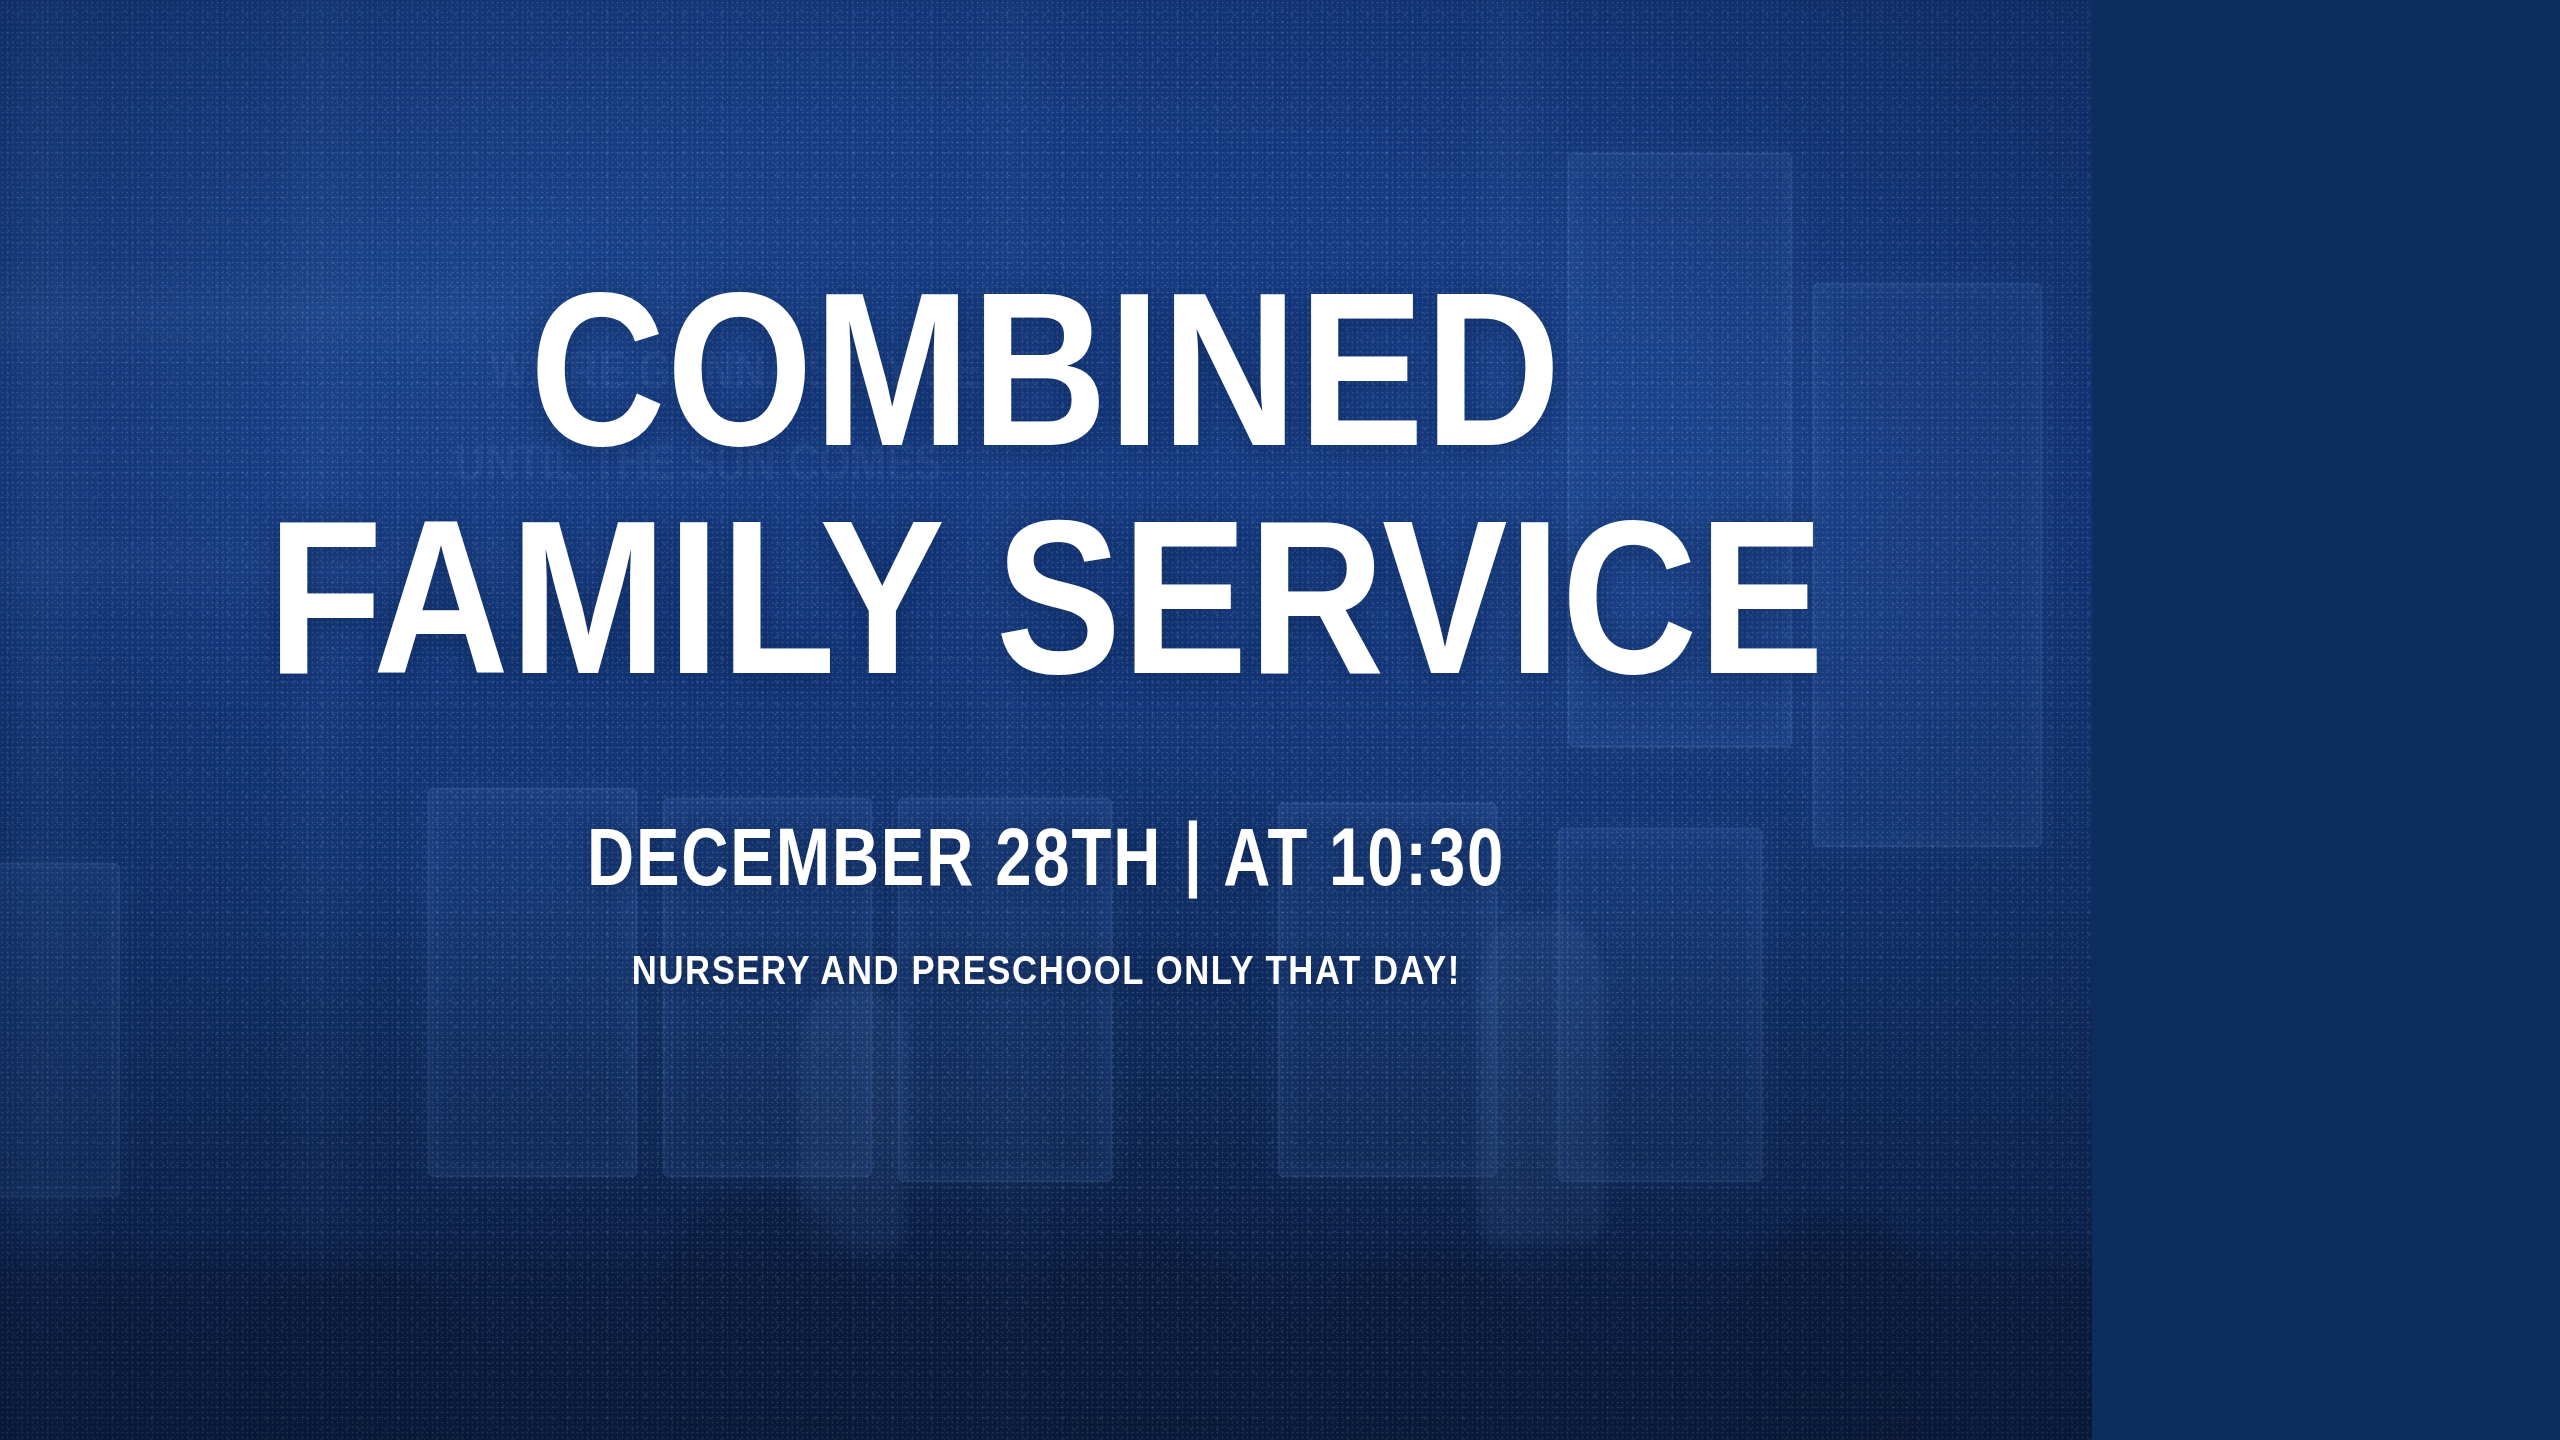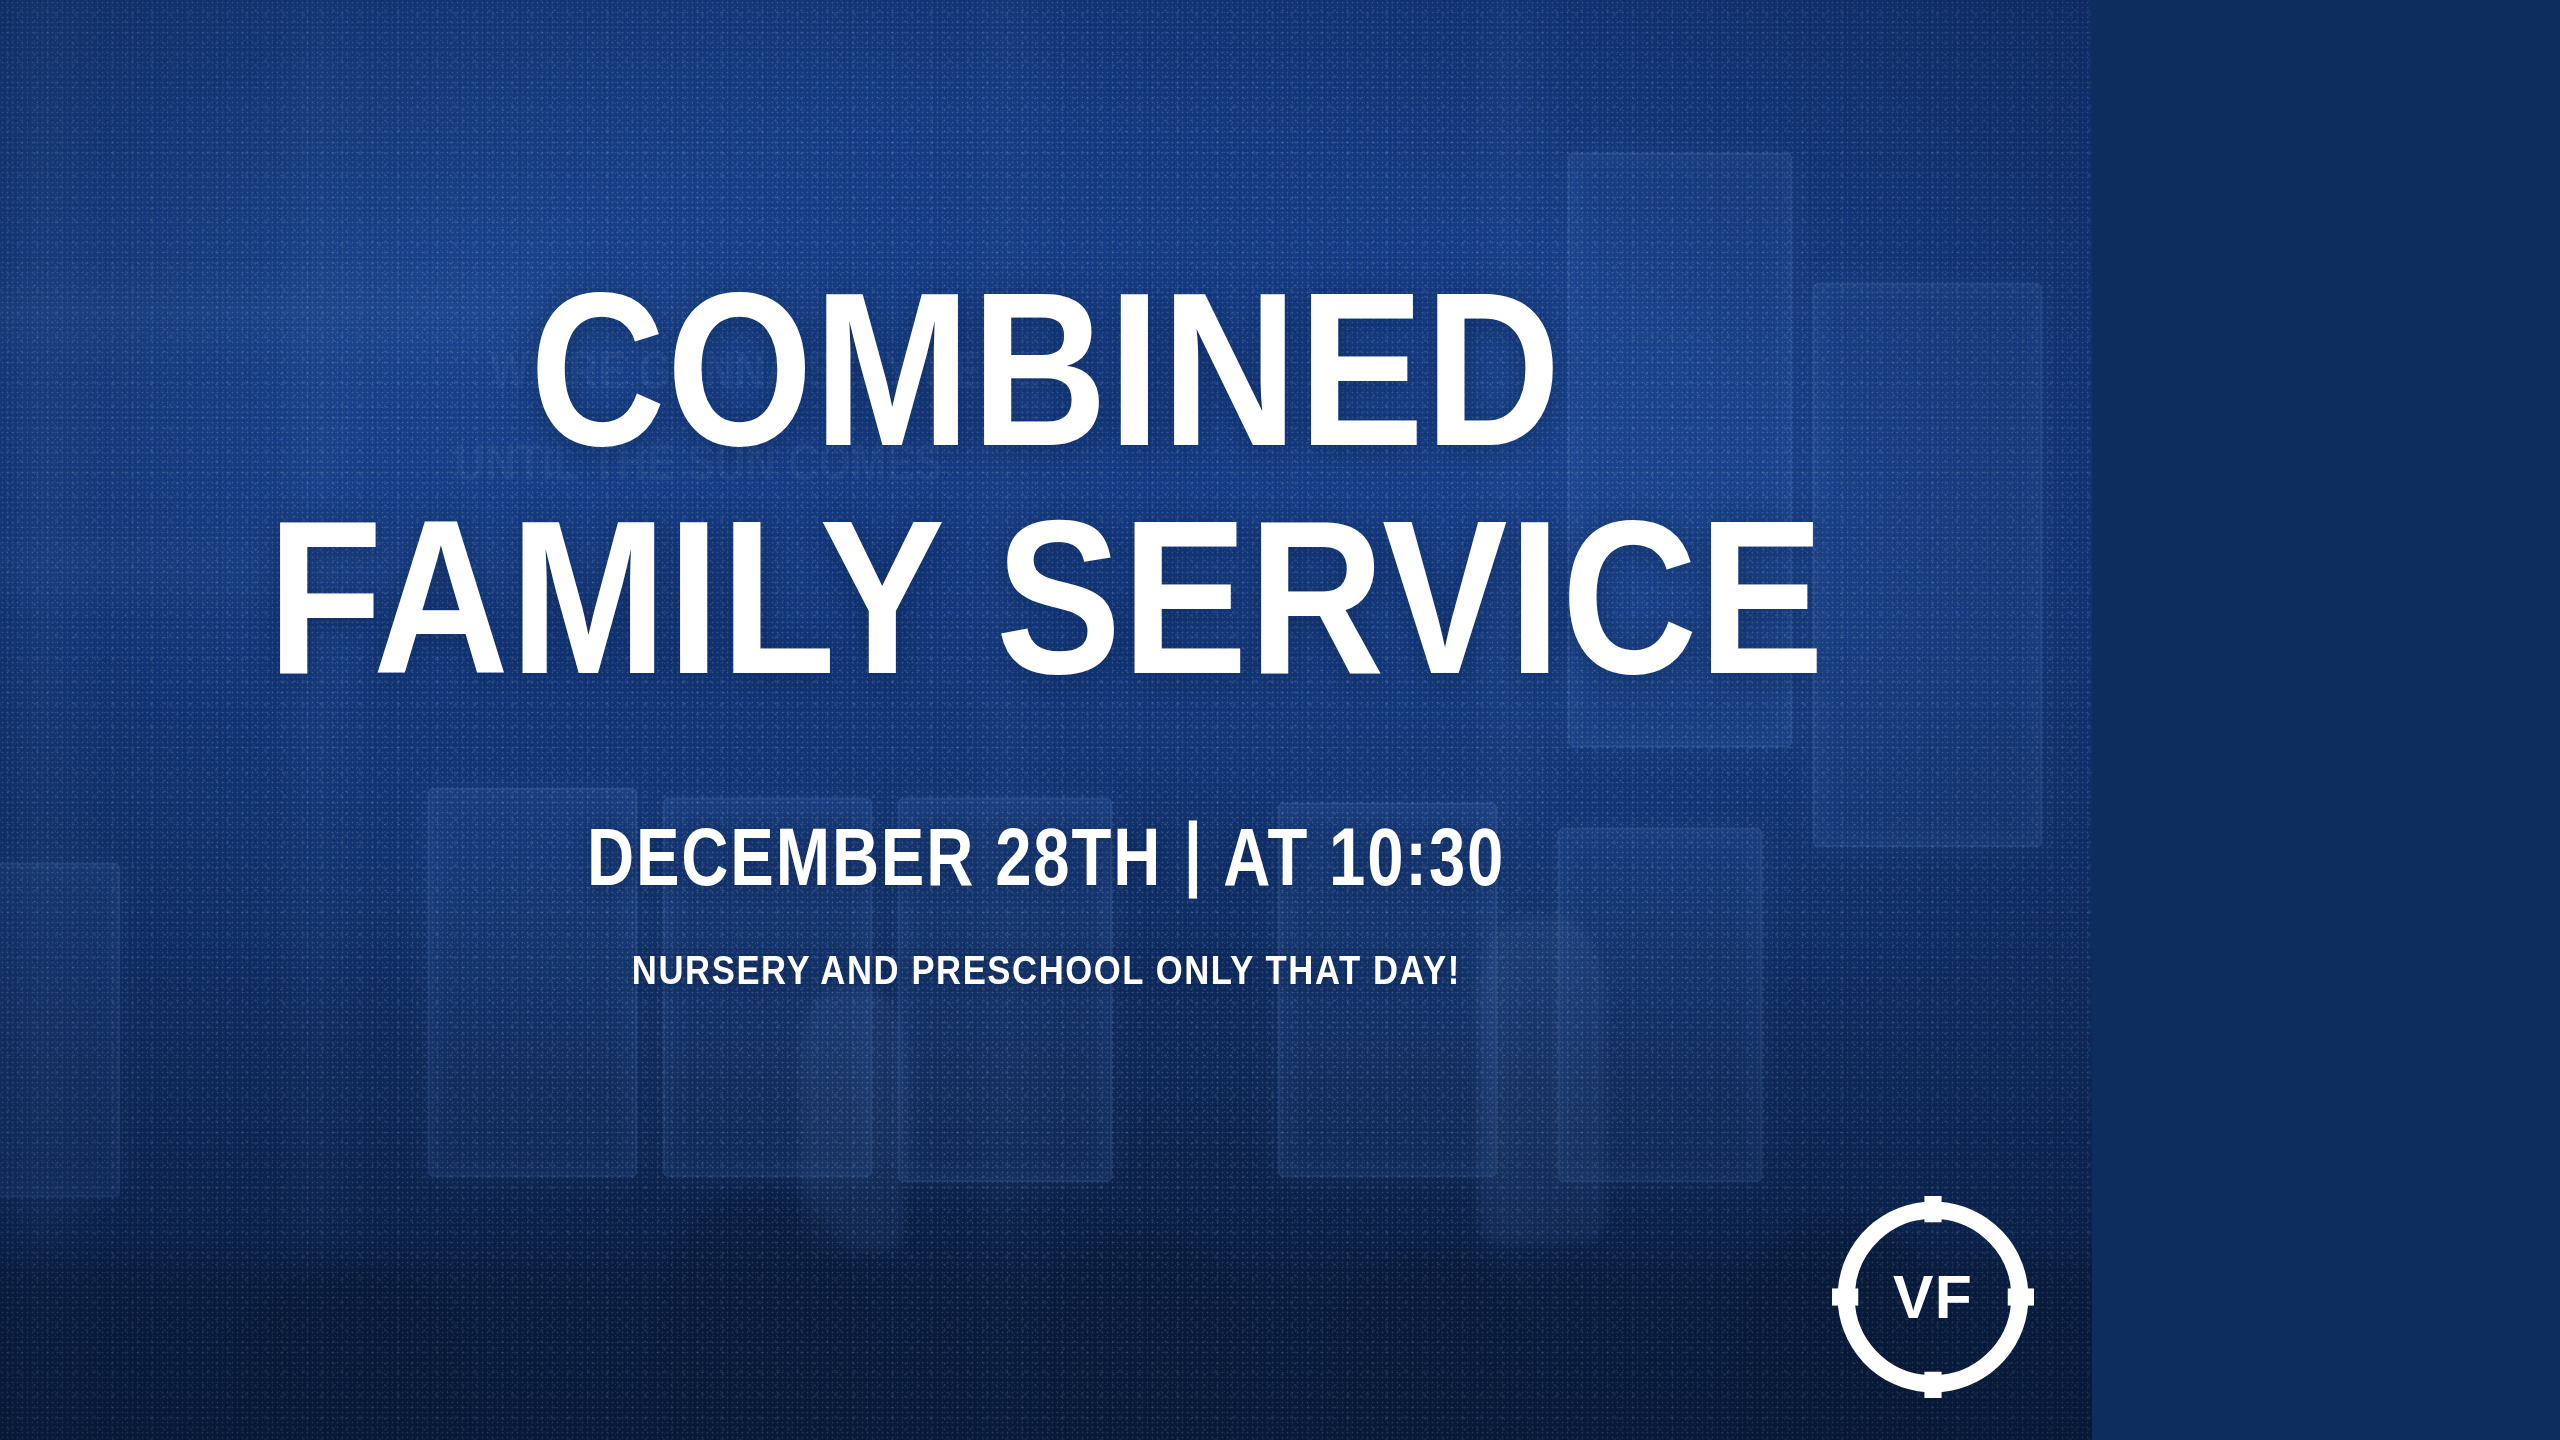--- a/index.html
+++ b/index.html
@@ -270,33 +270,14 @@
 
     <div class="dateline">
       <span>DECEMBER 28TH</span>
       <span class="pipe"></span>
       <span>AT 10:30</span>
     </div>
 
     <div class="subline">NURSERY AND PRESCHOOL ONLY THAT DAY!</div>
   </div>
 
-  <div class="logo">
-    <svg viewBox="0 0 200 200" aria-hidden="true">
-
-      <g fill="none" stroke="#ffffff" stroke-width="17">
-        <path d="M 100 14 A 86 86 0 0 1 186 100" transform="rotate(4 100 100)" stroke-dasharray="128 400"></path>
-        <path d="M 186 100 A 86 86 0 0 1 100 186" transform="rotate(4 100 100)" stroke-dasharray="128 400"></path>
-        <path d="M 100 186 A 86 86 0 0 1 14 100" transform="rotate(4 100 100)" stroke-dasharray="128 400"></path>
-        <path d="M 14 100 A 86 86 0 0 1 100 14" transform="rotate(4 100 100)" stroke-dasharray="128 400"></path>
-      </g>
-
-      <g stroke="#ffffff" stroke-width="17">
-        <line x1="100" y1="0" x2="100" y2="26"></line>
-        <line x1="100" y1="174" x2="100" y2="200"></line>
-        <line x1="0" y1="100" x2="26" y2="100"></line>
-        <line x1="174" y1="100" x2="200" y2="100"></line>
-      </g>
-      <text class="logo-letters" x="100" y="121" text-anchor="middle">VF</text>
-    </svg>
-  </div>
 
 </div>
 
 </body></html>

